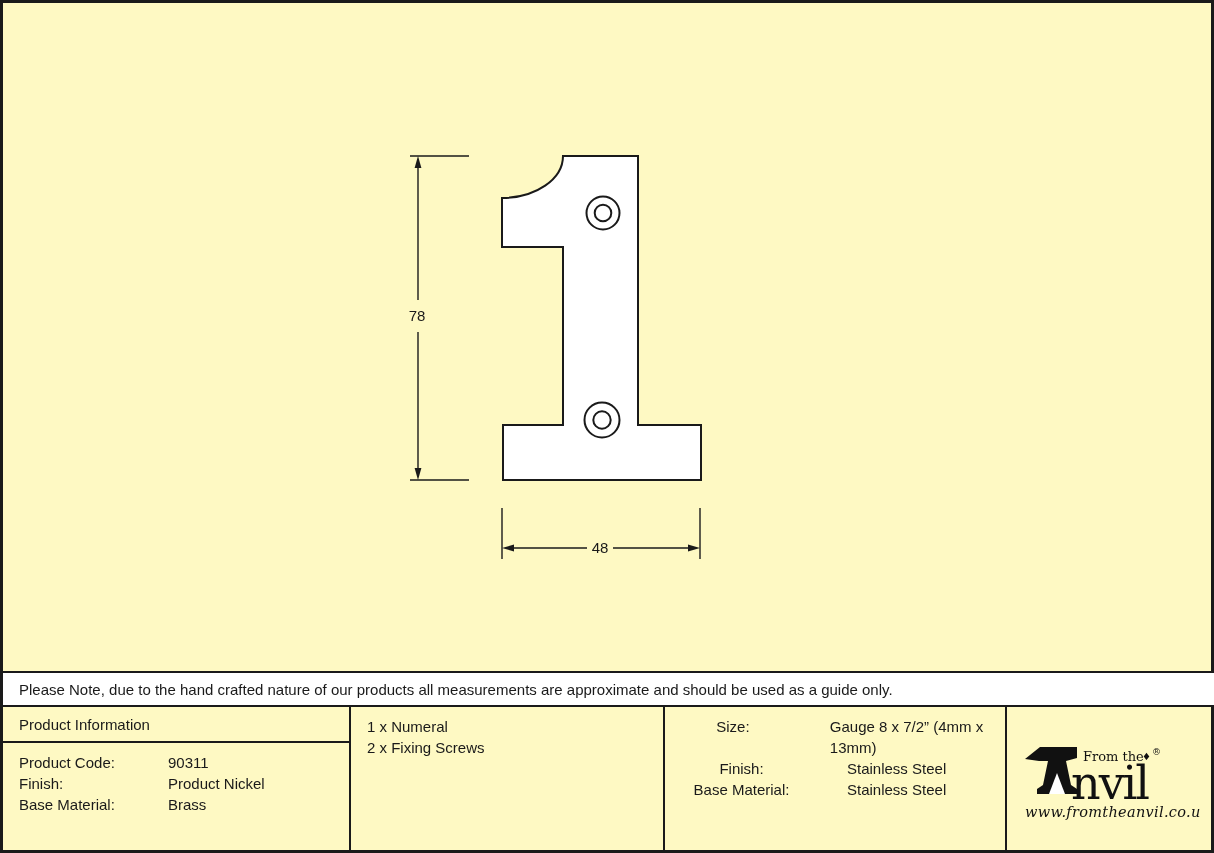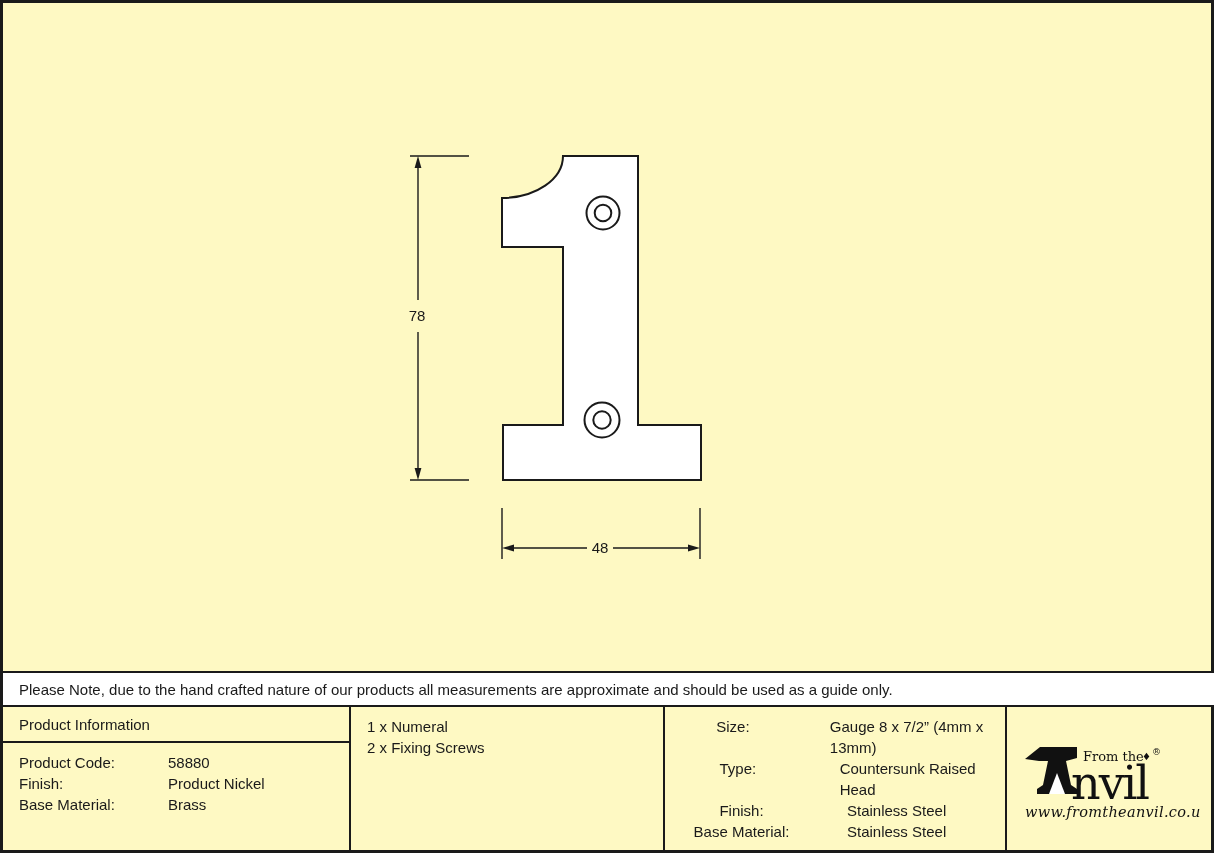--- a/index.html
+++ b/index.html
@@ -81,21 +81,21 @@
 
   <div class="spec-table">
 
     <div class="col col-product">
       <div class="cell-header">
         <span>Product Information</span>
       </div>
       <div class="cell-body">
         <div class="spec-row">
           <span class="lbl">Product Code:</span>
-          <span class="val">58880</span>
+          <span class="val">90311</span>
         </div>
         <div class="spec-row">
           <span class="lbl">Finish:</span>
           <span class="val">Product Nickel</span>
         </div>
         <div class="spec-row">
           <span class="lbl">Base Material:</span>
           <span class="val">Brass</span>
         </div>
       </div>
@@ -106,24 +106,20 @@
         <span class="pack-item">1 x Numeral</span>
         <span class="pack-item">2 x Fixing Screws</span>
       </div>
     </div>
 
     <div class="col col-screws">
       <div class="cell-body">
         <div class="spec-row">
           <span class="lbl">Size:</span>
           <span class="val">Gauge 8 x 7/2” (4mm x 13mm)</span>
-        </div>
-        <div class="spec-row">
-          <span class="lbl">Type:</span>
-          <span class="val">Countersunk Raised Head</span>
         </div>
         <div class="spec-row">
           <span class="lbl">Finish:</span>
           <span class="val">Stainless Steel</span>
         </div>
         <div class="spec-row">
           <span class="lbl">Base Material:</span>
           <span class="val">Stainless Steel</span>
         </div>
       </div>

